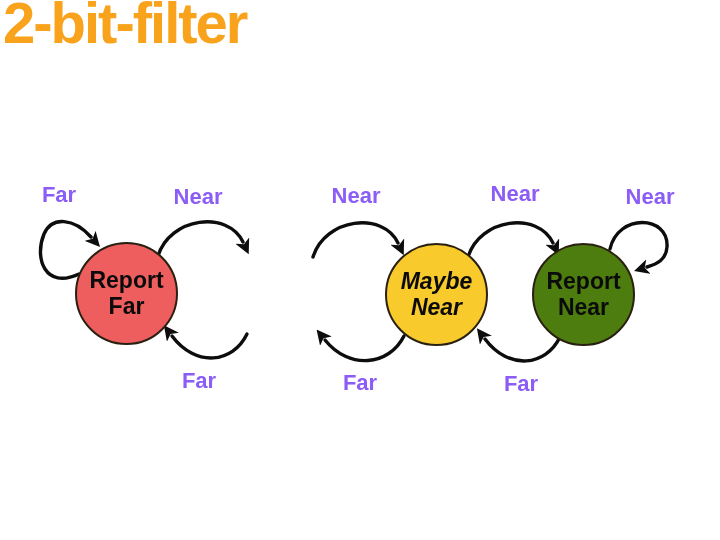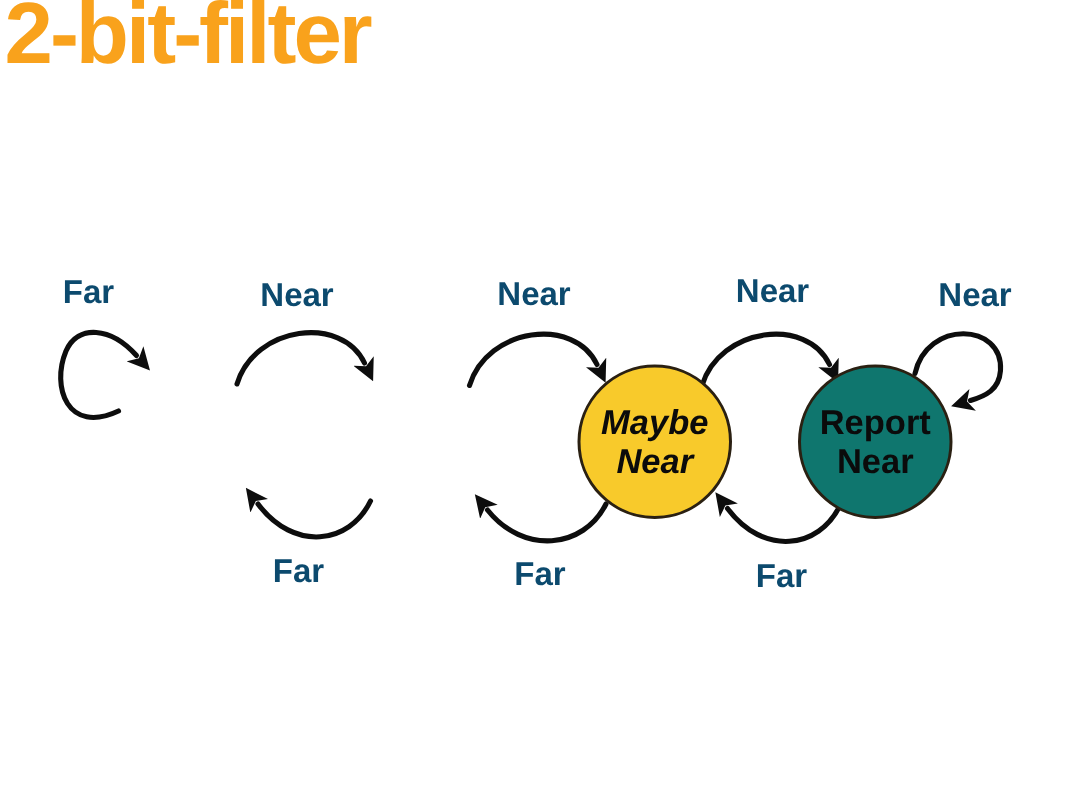--- a/index.html
+++ b/index.html
@@ -52,21 +52,21 @@
   }
   .s0{left:75px;top:242px;}
   .s1{left:230px;top:243px;}
   .s2{left:385px;top:243px;font-style:italic;}
   .s3{left:532px;top:243px;}
   .edge-label{
     position:absolute;
     transform:translate(-50%,-50%);
     font-weight:bold;
     font-size:22px;
-    color:#0c4a6e;
+    color:#8b5cf6;
     white-space:nowrap;
   }
 </style>
 </head>
 <body>
 
 <div class="stage">
 
   <h1 class="title">2-bit-filter</h1>
 
@@ -83,24 +83,27 @@
     <path class="edge" d="M 313 257 C 325 218, 383 211, 398 243" marker-end="url(#arrowhead)"></path>
     <path class="edge" d="M 468 257 C 480 218, 538 211, 553 243" marker-end="url(#arrowhead)"></path>
 
     <path class="edge" d="M 610 249 C 618 213, 669 215, 667 247 C 666 260, 657 264, 647 267" marker-end="url(#arrowhead)"></path>
 
     <path class="edge" d="M 247 334 C 233 363, 196 368, 172 336" marker-end="url(#arrowhead)"></path>
     <path class="edge" d="M 404 336 C 389 366, 349 370, 325 340" marker-end="url(#arrowhead)"></path>
     <path class="edge" d="M 560 337 C 546 366, 509 371, 485 339" marker-end="url(#arrowhead)"></path>
   </svg>
 
+  <div class="state s0" style="background: rgb(238, 94, 94);">
+    <span>Report Far</span>
+  </div>
   <div class="state s2" style="background: rgb(248, 202, 43);">
     <span>Maybe Near</span>
   </div>
-  <div class="state s3" style="background: #0f766e;">
+  <div class="state s3" style="background: #4d7c0f;">
     <span>Report Near</span>
   </div>
 
   <div class="edge-label" style="left:59px;top:195px;">Far</div>
   <div class="edge-label" style="left:198px;top:197px;">Near</div>
   <div class="edge-label" style="left:356px;top:196px;">Near</div>
   <div class="edge-label" style="left:515px;top:194px;">Near</div>
   <div class="edge-label" style="left:650px;top:197px;">Near</div>
   <div class="edge-label" style="left:199px;top:381px;">Far</div>
   <div class="edge-label" style="left:360px;top:383px;">Far</div>

